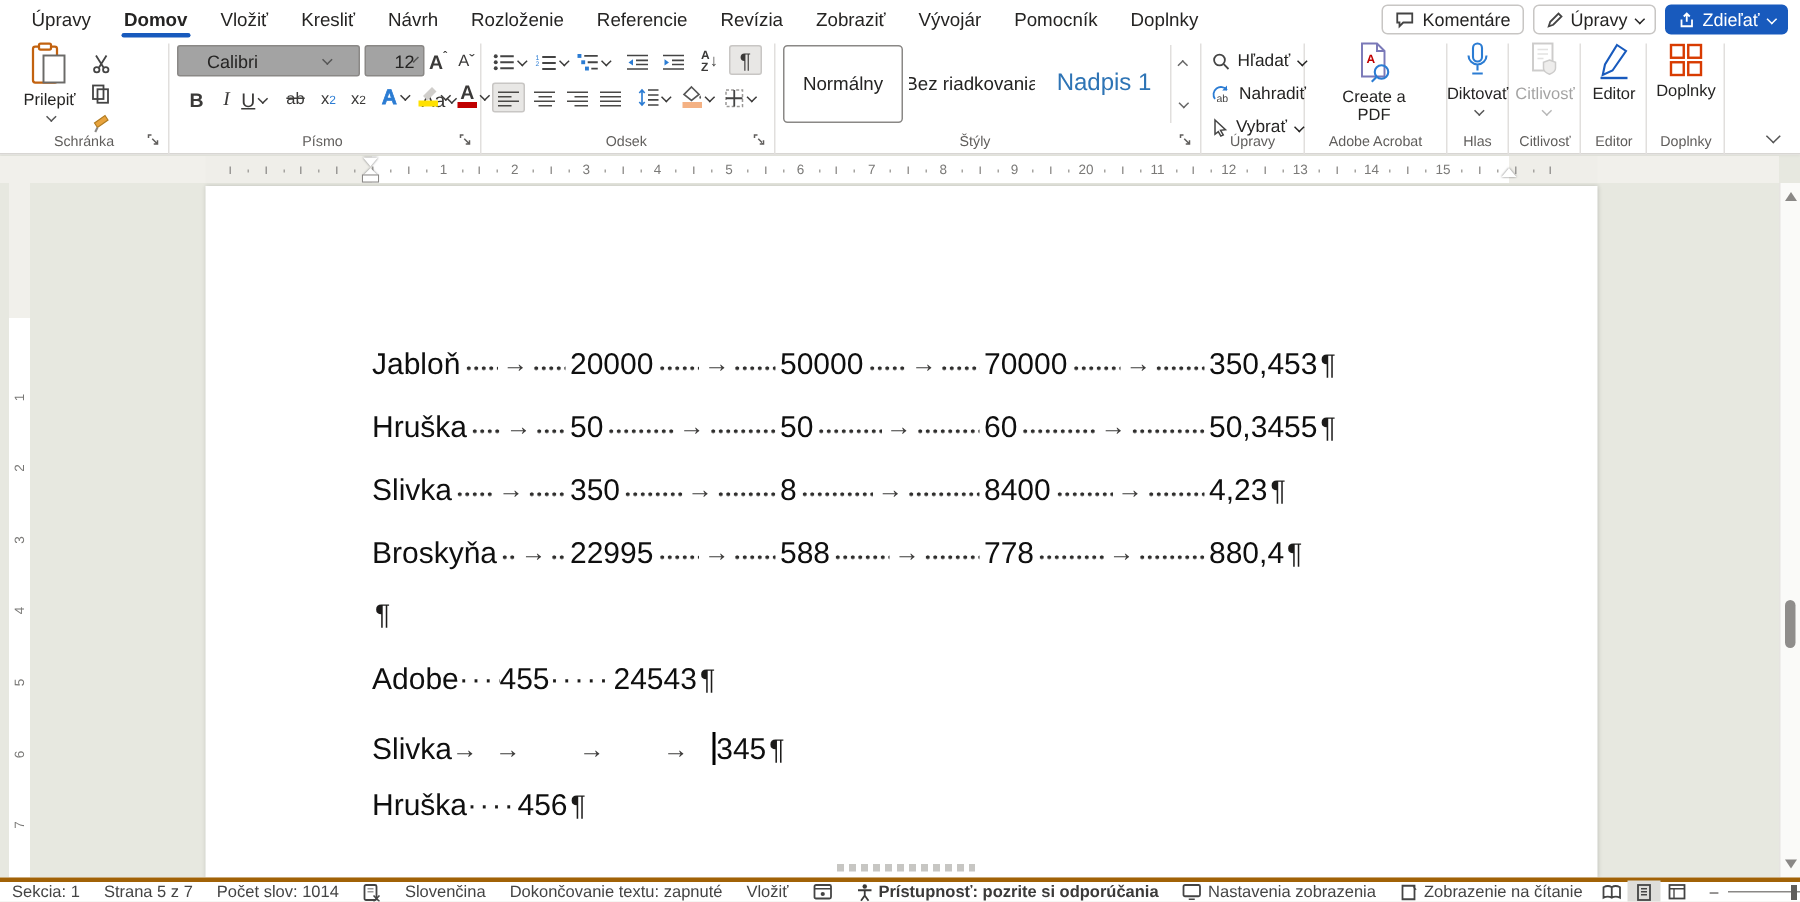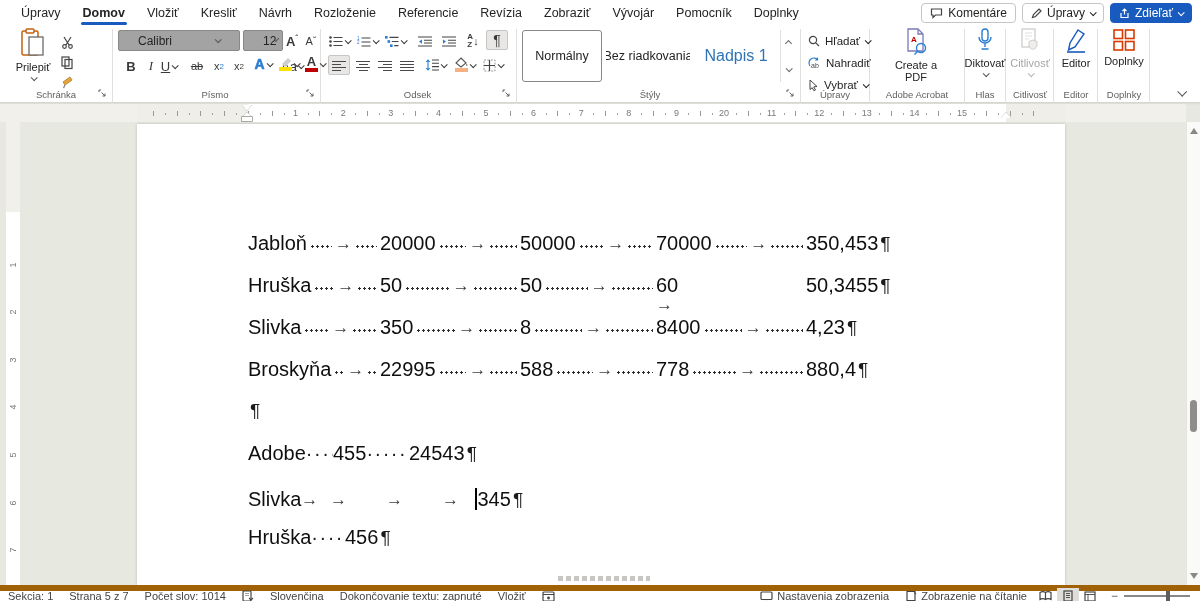--- a/index.html
+++ b/index.html
@@ -88,21 +88,21 @@
       background-image:repeating-linear-gradient(90deg,#b9b8b4 0 5px, transparent 5px 8px); opacity:.8; }
 
   
   .vscroll { position:absolute; right:0; top:0; width:14px; height:463px; background:#FAFAF8; border-left:1px solid #E6E4E1; }
   .sarrow { position:absolute; left:3px; width:0; height:0; border-left:4px solid transparent; border-right:4px solid transparent; }
   .sarrow.up { top:6px; border-bottom:6px solid #8a8886; }
   .sarrow.down { bottom:6px; border-top:6px solid #8a8886; }
   .sthumb { position:absolute; left:3px; top:278px; width:7px; height:32px; border-radius:4px; background:#8f8d8b; }
 
   
-  .statusbar { position:absolute; left:0; top:585px; width:1200px; height:16px; background:#FFFFFF; border-top:6px solid #a16207; display:flex; align-items:center; font-size:11px; color:#444; }
+  .statusbar { position:absolute; left:0; top:585px; width:1200px; height:16px; background:#FFFFFF; border-top:3px solid #a16207; display:flex; align-items:center; font-size:11px; color:#444; }
   .sitem { display:flex; align-items:center; gap:4px; padding:0 8px; white-space:nowrap; height:100%; }
   .sitem.bold { font-weight:bold; color:#3b3a39; }
   .sright { margin-left:auto; display:flex; align-items:center; height:100%; }
   .viewbtn { width:22px; height:16px; display:flex; align-items:center; justify-content:center; }
   .viewbtn.active { background:#DEDDDA; }
   .zoomctl { display:flex; align-items:center; gap:6px; padding:0 10px; }
   .ztrack { position:relative; width:66px; height:1.6px; background:#8a8886; }
   .zthumb { position:absolute; left:42px; top:-4px; width:4px; height:10px; background:#605E5C; }
   .zsign { font-size:12px; color:#605E5C; line-height:1; }
 
@@ -606,21 +606,21 @@
             </span>
           </span>
           <span class="cell" style="width: 136px;">
             <span class="ct">50</span>
             <span class="lead">
               <i class="df"></i>
               <i class="arr">→</i>
               <i class="df"></i>
             </span>
           </span>
-          <span class="cell" style="width: 150px; flex-direction: column;">
+          <span class="cell" style="width: 150px;">
             <span class="ct">60</span>
             <span class="lead">
               <i class="df"></i>
               <i class="arr">→</i>
               <i class="df"></i>
             </span>
           </span>
           <span class="cell last">
             <span class="ct">50,3455</span>
           </span>
@@ -800,20 +800,27 @@
   <div class="sitem">
       <span>Vložiť</span>
     </div>
   <div class="sitem">
     <svg width="13" height="11" viewBox="0 0 13 11">
         <rect x="1" y="1" width="11" height="9" rx="1" class="icon-stroke"></rect>
         <path d="M1 3.5h11" stroke="#444" stroke-width="1"></path>
         <circle cx="6.5" cy="7" r="1.4" fill="#444"></circle>
       </svg>
   </div>
+  <div class="sitem bold">
+    <svg width="11" height="12" viewBox="0 0 11 12">
+        <circle cx="5.5" cy="2" r="1.5" fill="#3b3a39"></circle>
+        <path d="M1 4.5h9M5.5 4.5v3.5M5.5 8L3 11.5M5.5 8l2.5 3.5" stroke="#3b3a39" stroke-width="1.2" fill="none"></path>
+      </svg>
+    <span>Prístupnosť: pozrite si odporúčania</span>
+  </div>
   <div class="sright">
     <div class="sitem">
       <svg width="13" height="11" viewBox="0 0 13 11">
           <rect x="1" y="1" width="11" height="7.5" rx="1" class="icon-stroke"></rect>
           <path d="M4.5 10.5h4" stroke="#444" stroke-width="1.1"></path>
         </svg>
       <span>Nastavenia zobrazenia</span>
     </div>
     <div class="sitem">
       <svg width="12" height="12" viewBox="0 0 12 12">

